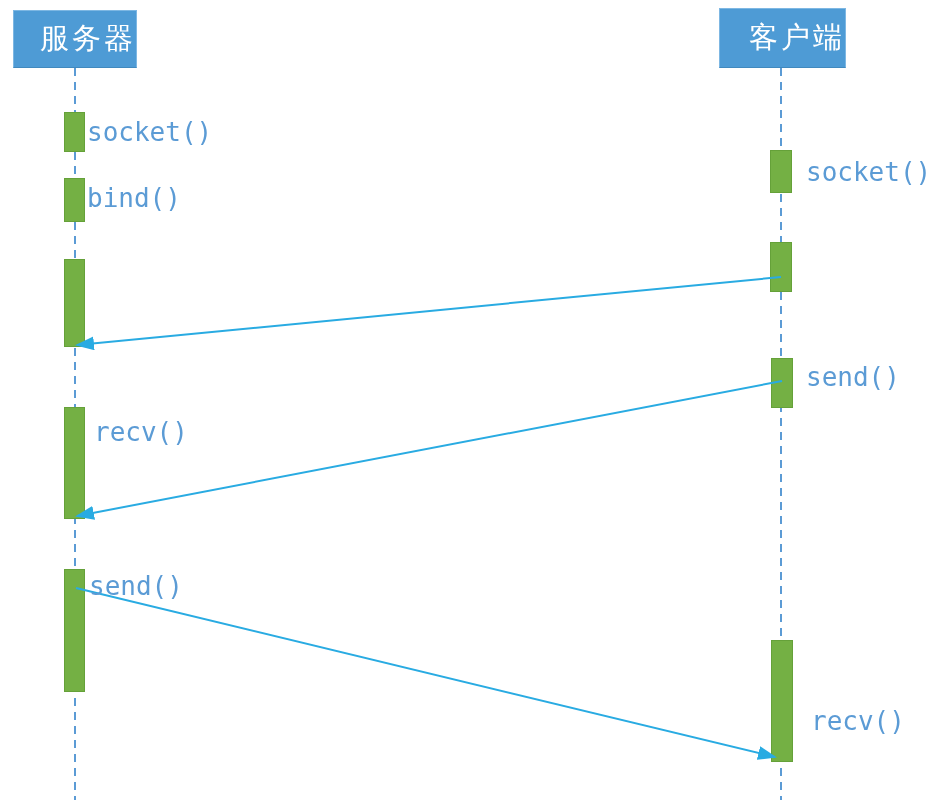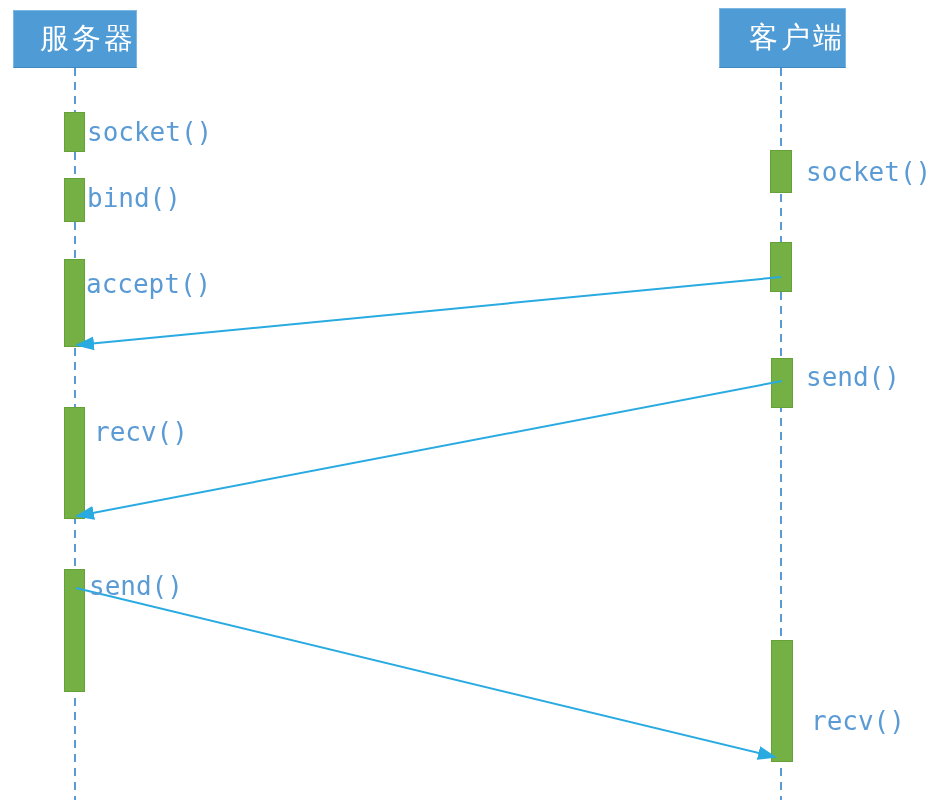--- a/index.html
+++ b/index.html
@@ -64,21 +64,20 @@
         <path class="arrowhead" d="M0,0 L19,7 L0,14 Z"></path>
       </marker>
     </defs>
     <line class="msg" x1="781" y1="277" x2="77" y2="345" marker-end="url(#ah)"></line>
     <line class="msg" x1="782" y1="381" x2="77" y2="516" marker-end="url(#ah)"></line>
     <line class="msg" x1="76" y1="588" x2="775" y2="757" marker-end="url(#ah)"></line>
   </svg>
 
   <div class="call-label" style="left:87px;top:116px;">socket()</div>
   <div class="call-label" style="left:87px;top:182px;">bind()</div>
-  <div class="call-label" style="left:86px;top:268px;">accept()</div>
   <div class="call-label" style="left:94px;top:416px;">recv()</div>
   <div class="call-label" style="left:89px;top:570px;">send()</div>
 
   <div class="call-label" style="left:806px;top:156px;">socket()</div>
   <div class="call-label" style="left:806px;top:361px;">send()</div>
   <div class="call-label" style="left:811px;top:705px;">recv()</div>
 
 </div>
 
 </body></html>

